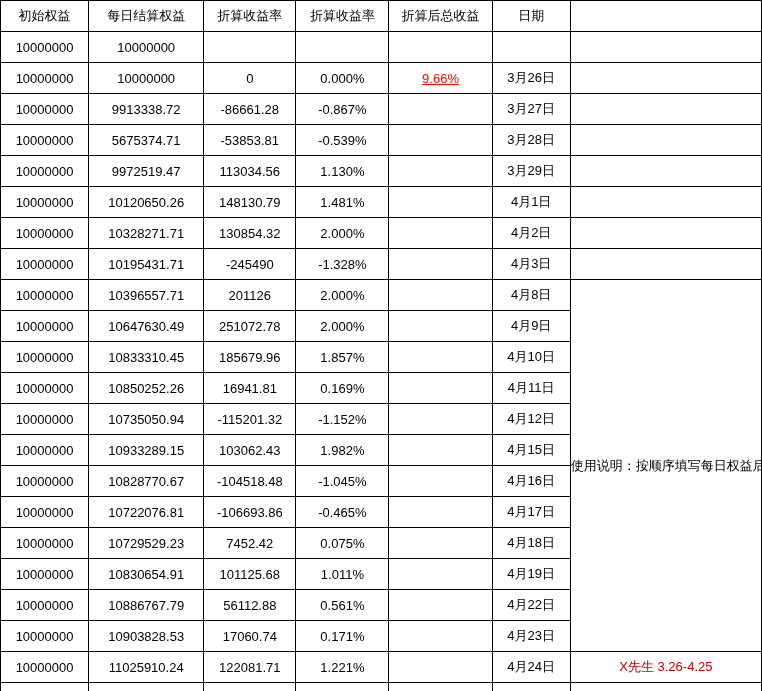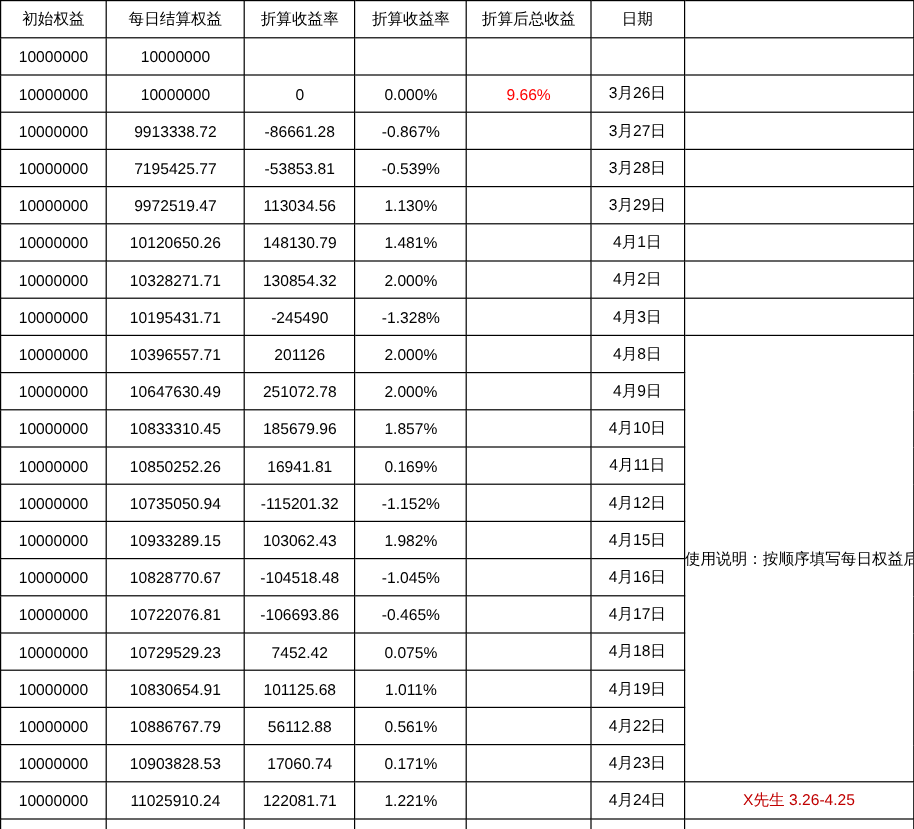--- a/index.html
+++ b/index.html
@@ -72,20 +72,21 @@
     color: #c00000;
     font-weight: bold;
     font-size: 13px;
     text-align: center;
     margin-top: 24px;
   }
   td.highlight-total {
     color: #ff0000;
     font-weight: bold;
     font-size: 18px;
+    text-decoration: underline;
   }
   td.empty {
     background: #ffffff;
   }
   .hdr-empty {
     background: #ffffff;
     border: none;
   }
 </style>
 </head>
@@ -135,21 +136,21 @@
       <td>10000000</td>
       <td>9913338.72</td>
       <td>-86661.28</td>
       <td>-0.867%</td>
       <td class="empty"></td>
       <td>3月27日</td>
       <td class="blank-right"></td>
     </tr>
     <tr>
       <td>10000000</td>
-      <td>7195425.77</td>
+      <td>5675374.71</td>
       <td>-53853.81</td>
       <td>-0.539%</td>
       <td class="empty"></td>
       <td>3月28日</td>
       <td class="blank-right"></td>
     </tr>
     <tr>
       <td>10000000</td>
       <td>9972519.47</td>
       <td>113034.56</td>

